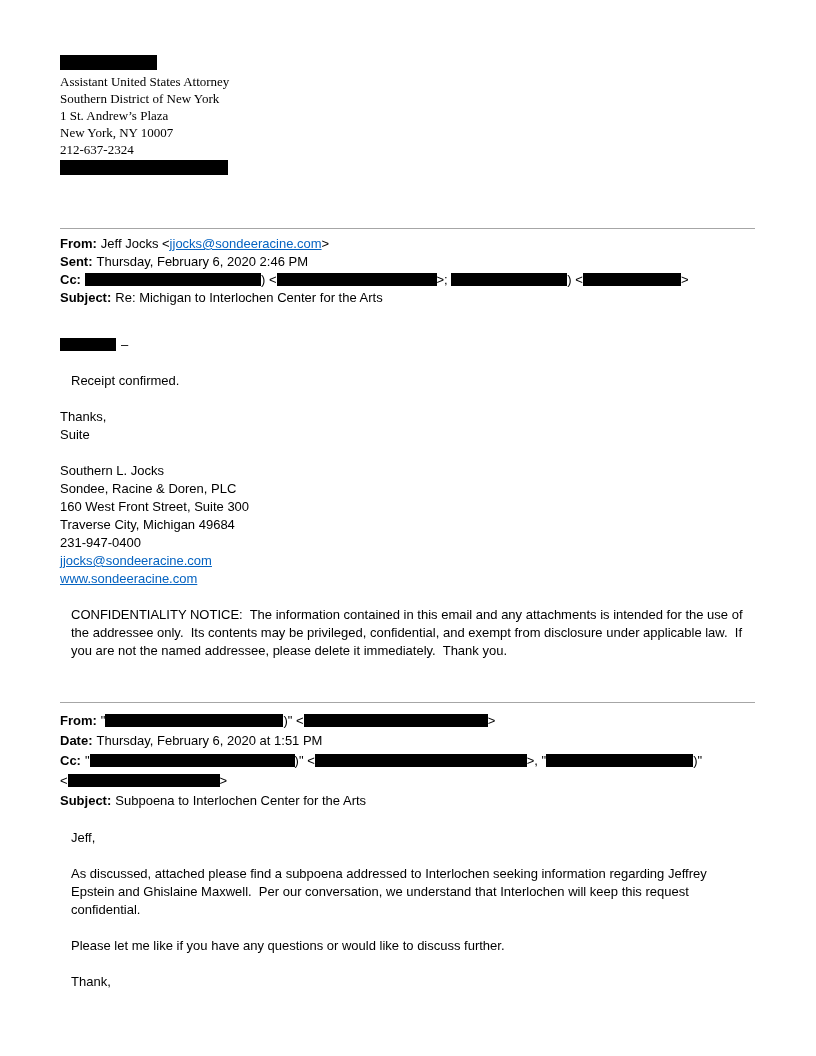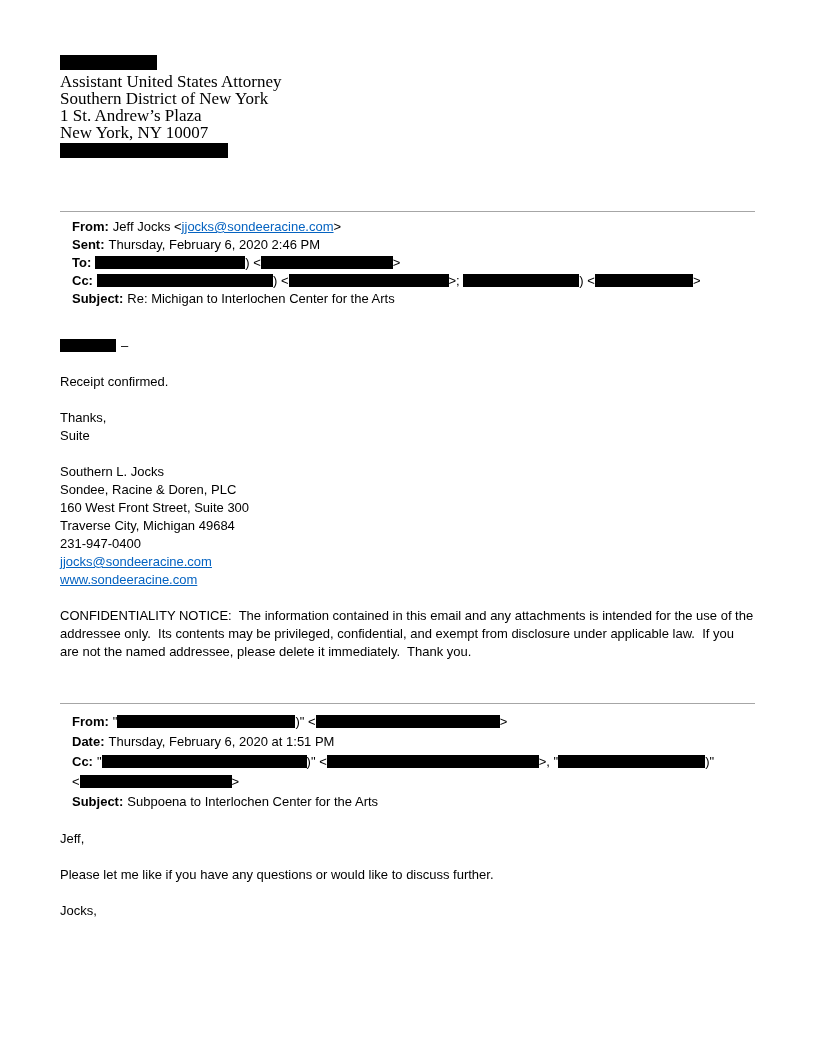--- a/index.html
+++ b/index.html
@@ -4,63 +4,63 @@
 <style>
   html, body { margin:0; padding:0; background:#ffffff; }
   body {
     width:816px; height:1056px; overflow:hidden;
     font-family:"Liberation Sans", sans-serif;
     font-size:13px; color:#000; line-height:18px;
   }
   .page { padding:55px 61px 0 60px; }
 
   
-  .letterhead { font-family:"Liberation Serif", serif; font-size:17px; line-height:17px; }
+  .letterhead { font-family:"Liberation Serif", serif; font-size:13px; line-height:17px; }
   .redact { background:#000; display:inline-block; }
   .lh-bar { display:block; height:15px; }
   .lh-bar1 { width:97px; margin-bottom:3px; }
   .lh-bar2 { width:168px; margin-top:2px; }
 
   .rule { border:none; border-top:1px solid #a6a6a6; margin:0; height:0; }
   .rule1 { margin-top:53px; margin-bottom:6px; }
   .rule2 { margin-top:42px; margin-bottom:8px; }
 
   .header { }
-  .header .hline { line-height:18px;margin-left:12px; }
+  .header .hline { line-height:18px; }
   .header2 .hline { line-height:20px; }
   .lbl { font-weight:bold; margin-right:4px; }
   .r { height:13px; vertical-align:middle; position:relative; top:-1px; }
   .link { color:#0563C1; text-decoration:underline; cursor:pointer; }
 
-  .para { margin:18px 0; white-space:pre-wrap; }
+  .para { margin:18px 11px; white-space:pre-wrap; }
   .block { margin:18px 0; }
   .block .line { line-height:18px; }
   .greeting { margin-top:29px; }
   .dash { margin-left:5px; }
 </style>
 </head>
 <body>
 
 <div class="page">
 
   <div class="letterhead">
     <span class="redact lh-bar lh-bar1"></span>
     <div>Assistant United States Attorney</div>
     <div>Southern District of New York</div>
     <div>1 St. Andrew’s Plaza</div>
     <div>New York, NY 10007</div>
+    <div>212-637-2324</div>
     <span class="redact lh-bar lh-bar2"></span>
   </div>
 
   <hr class="rule rule1">
 
   <div class="header header1">
     <div class="hline"><span class="lbl">From:</span><span>Jeff Jocks &lt;</span><a class="link">jjocks@sondeeracine.com</a><span>&gt;</span></div>
     <div class="hline"><span class="lbl">Sent:</span><span>Thursday, February 6, 2020 2:46 PM</span></div>
-    <div class="hline"><span class="lbl">To:</span><span class="redact r" style="width:150px"></span><span>) &lt;</span><span class="redact r" style="width:132px"></span><span>&gt;</span></div>
     <div class="hline"><span class="lbl">Cc:</span><span class="redact r" style="width:176px"></span><span>) &lt;</span><span class="redact r" style="width:160px"></span><span>&gt;; </span><span class="redact r" style="width:116px"></span><span>) &lt;</span><span class="redact r" style="width:98px"></span><span>&gt;</span></div>
     <div class="hline"><span class="lbl">Subject:</span><span>Re: Michigan to Interlochen Center for the Arts</span></div>
   </div>
 
   <div class="body1">
     <div class="block greeting"><span class="redact r" style="width:56px"></span><span class="dash">–</span></div>
 
     <div class="para">Receipt confirmed.</div>
 
     <div class="block">
@@ -86,17 +86,18 @@
   <div class="header header2">
     <div class="hline"><span class="lbl">From:</span><span>"</span><span class="redact r" style="width:178px"></span><span>)" &lt;</span><span class="redact r" style="width:184px"></span><span>&gt;</span></div>
     <div class="hline"><span class="lbl">Date:</span><span>Thursday, February 6, 2020 at 1:51 PM</span></div>
     <div class="hline"><span class="lbl">Cc:</span><span>"</span><span class="redact r" style="width:205px"></span><span>)" &lt;</span><span class="redact r" style="width:212px"></span><span>&gt;, "</span><span class="redact r" style="width:147px"></span><span>)"</span></div>
     <div class="hline"><span>&lt;</span><span class="redact r" style="width:152px"></span><span>&gt;</span></div>
     <div class="hline"><span class="lbl">Subject:</span><span>Subpoena to Interlochen Center for the Arts</span></div>
   </div>
 
   <div class="body2">
     <div class="para">Jeff,</div>
+    <div class="para">As discussed, attached please find a subpoena addressed to Interlochen seeking information regarding Jeffrey Epstein and Ghislaine Maxwell.  Per our conversation, we understand that Interlochen will keep this request confidential.</div>
     <div class="para">Please let me like if you have any questions or would like to discuss further.</div>
-    <div class="para">Jocks,</div>
+    <div class="para">Thank,</div>
   </div>
 
 </div>
 
 </body></html>

